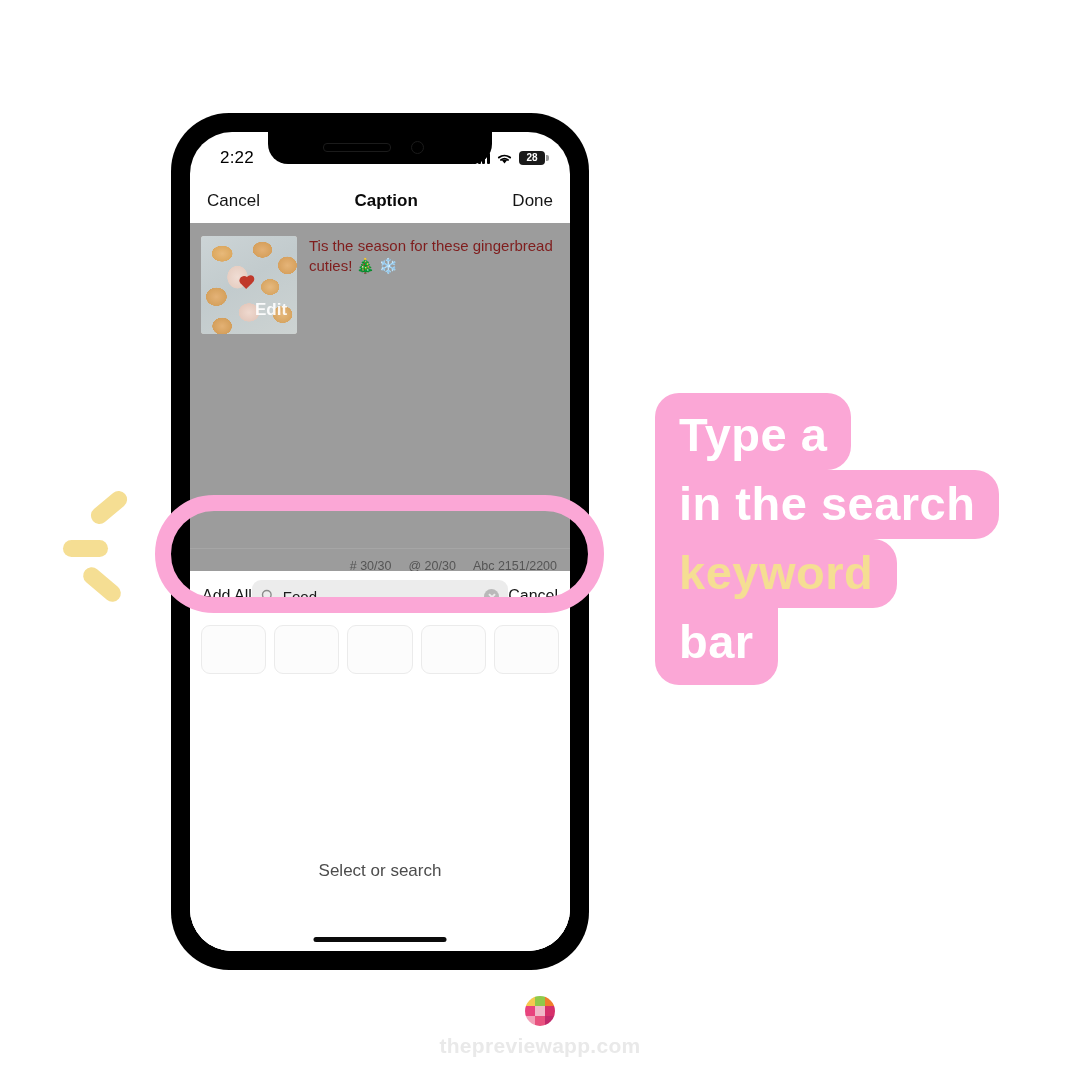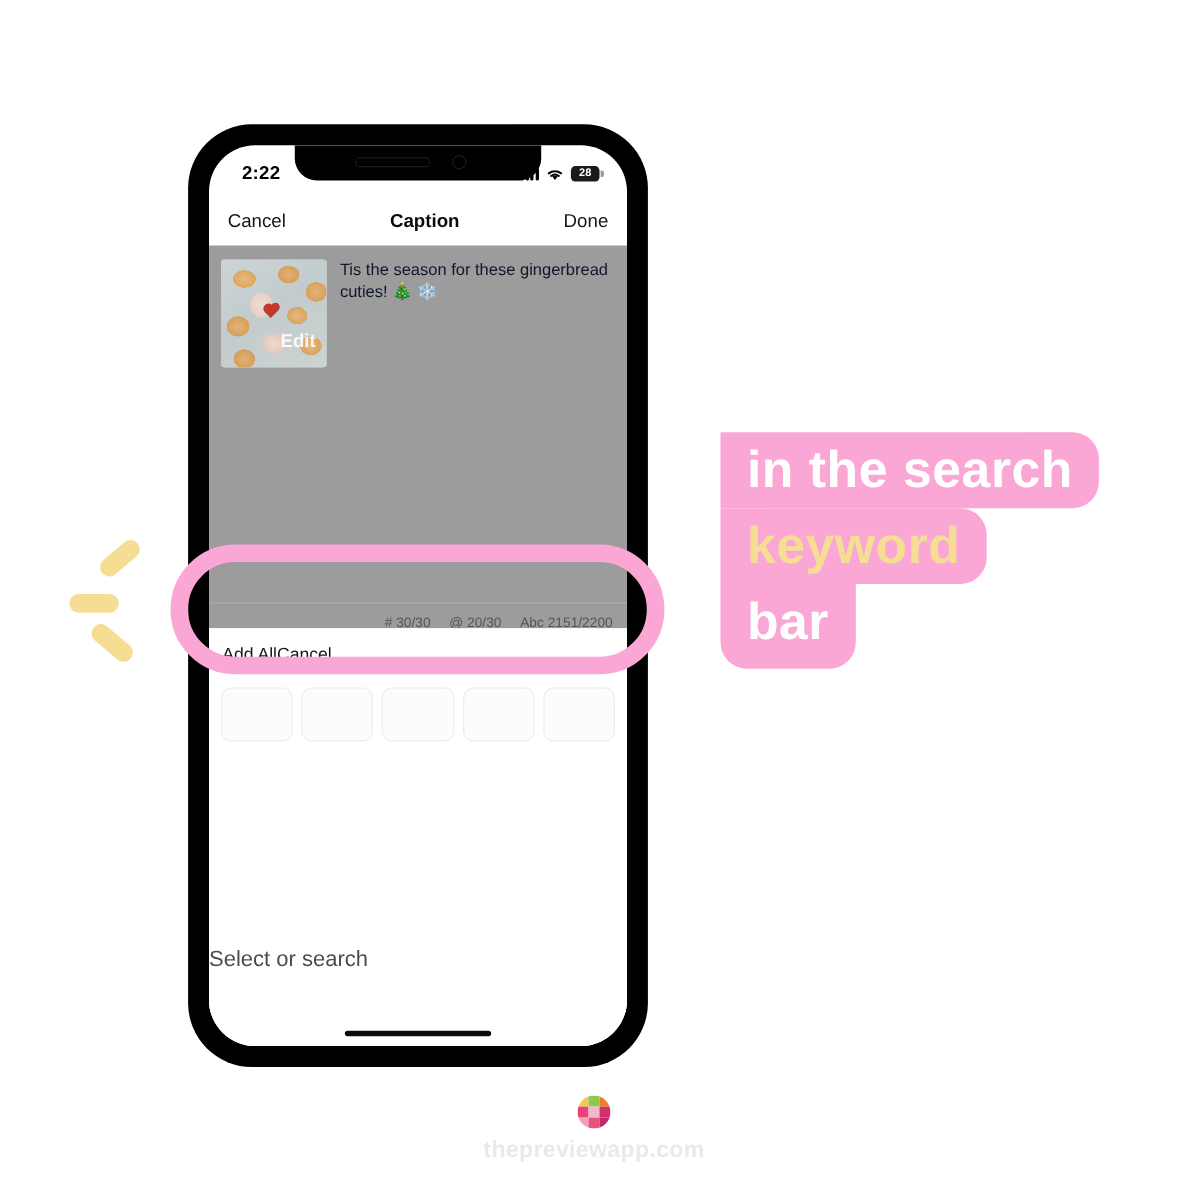--- a/index.html
+++ b/index.html
@@ -77,21 +77,21 @@
     right: 0;
     height: 46px;
     z-index: 20;
   }
   #status-time {
     position: absolute;
     left: 30px;
     top: 26px;
     transform: translateY(-50%);
     font-size: 17px;
-    font-weight: bold;
+    font-weight: normal;
     color: #000;
     letter-spacing: 0.2px;
   }
   #status-right {
     position: absolute;
     right: 25px;
     top: 26px;
     transform: translateY(-50%);
     display: flex;
     align-items: center;
@@ -225,21 +225,21 @@
     color: rgba(255,255,255,0.9);
     padding-left: 44px;
   }
   #caption-text {
     position: absolute;
     left: 119px;
     top: 13px;
     right: 8px;
     font-size: 15px;
     line-height: 1.33;
-    color: #0f172a;
+    color: #7f1d1d;
   }
   #counter-row {
     position: absolute;
     top: 325px;
     left: 0;
     right: 0;
     height: 34px;
     background: #9c9c9c;
     border-top: 1px solid #a6a6a6;
     display: flex;
@@ -368,21 +368,22 @@
     align-items: center;
     justify-content: center;
     font-size: 11px;
     color: #333333;
     overflow: hidden;
   }
   #empty-state {
     position: absolute;
     top: 290px;
     left: 0; right: 0;
-    font-size: 20px;
+    text-align: center;
+    font-size: 17px;
     color: #4c4c4c;
   }
   #home-indicator {
     position: absolute;
     bottom: 9px;
     left: 50%;
     transform: translateX(-50%);
     width: 133px;
     height: 5px;
     border-radius: 3px;
@@ -529,20 +530,28 @@
       </div>
 
       <div id="hashtag-label-row">
         <span>HASHTAGS</span>
       </div>
     </div>
 
     <div id="sheet">
       <div id="searchbar-row">
         <div id="add-all-btn">Add All</div>
+        <div id="search-field">
+          <svg class="mag" viewBox="0 0 14 14">
+            <circle cx="5.8" cy="5.8" r="4.3" stroke="#8b8b8b" stroke-width="1.4" fill="none"></circle>
+            <line x1="9.1" y1="9.1" x2="12.7" y2="12.7" stroke="#8b8b8b" stroke-width="1.4" stroke-linecap="round"></line>
+          </svg>
+          <span id="search-value">Food</span>
+          <span id="clear-icon"></span>
+        </div>
         <div id="cancel-btn">Cancel</div>
       </div>
 
       <div id="chips-row">
         <div class="chip"></div>
         <div class="chip"></div>
         <div class="chip"></div>
         <div class="chip"></div>
         <div class="chip"></div>
       </div>
@@ -557,20 +566,21 @@
 
 <div id="highlight-ring"></div>
 
 <div id="sparkle">
   <span class="dash d1"></span>
   <span class="dash d2"></span>
   <span class="dash d3"></span>
 </div>
 
 <div id="callout">
+  <span class="line l1 rnd-r">Type a</span>
   <span class="line l3 rnd-r">in the search</span>
   <span class="line l2 rnd-r">keyword</span>
   <span class="line l4">bar</span>
 </div>
 
 <div id="branding">
   <div id="brand-logo">
       <i style="background: rgb(245, 200, 79);"></i>
       <i style="background: rgb(143, 201, 74);"></i>
       <i style="background: rgb(240, 125, 43);"></i>

